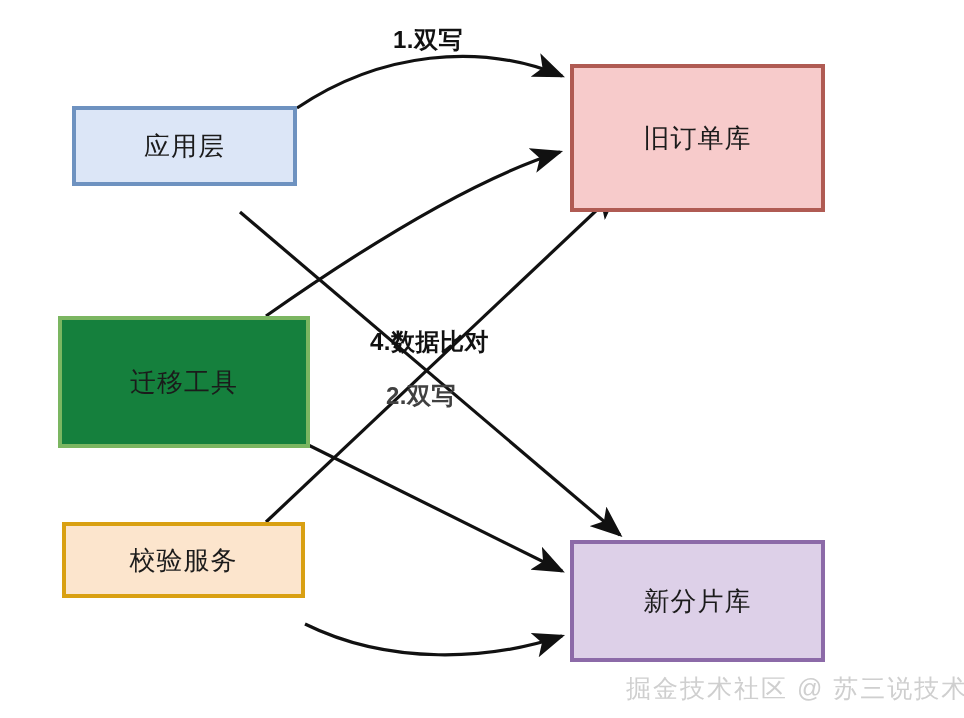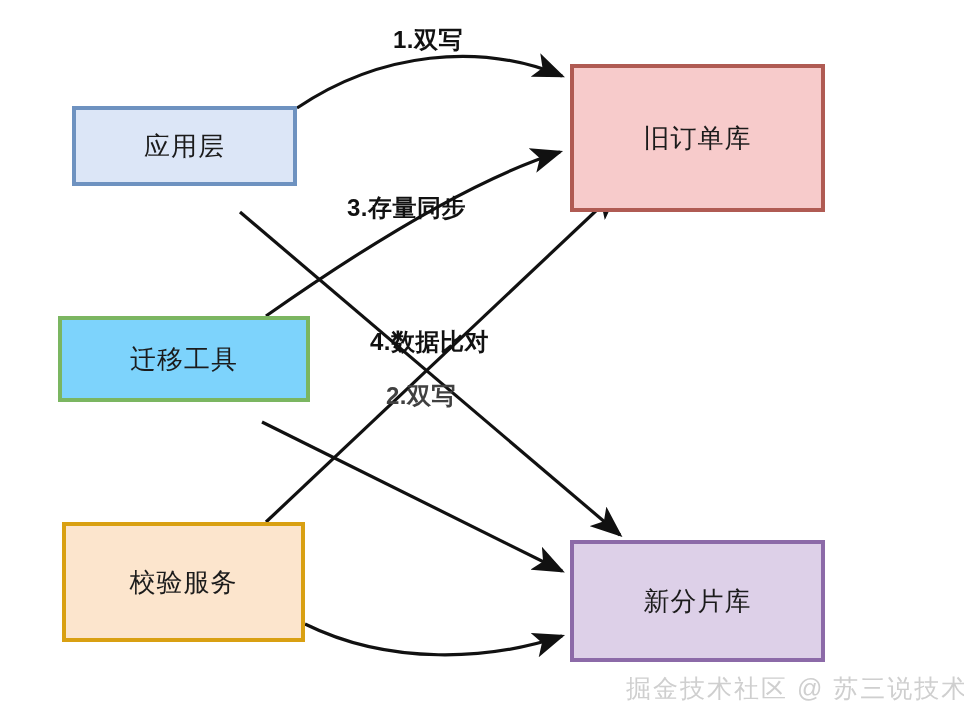--- a/index.html
+++ b/index.html
@@ -71,36 +71,35 @@
         <path d="M 240 212 L 620 535" fill="none" stroke="#111111" stroke-width="3.2" marker-end="url(#arrowhead)"></path>
         <path d="M 262 422 L 562 571" fill="none" stroke="#111111" stroke-width="3.2" marker-end="url(#arrowhead)"></path>
         <path d="M 305 624 C 390 666, 490 660, 562 636" fill="none" stroke="#111111" stroke-width="3.2" marker-end="url(#arrowhead)"></path>
       </g>
   </svg>
 
   <div class="node" style="left: 72px; top: 106px; width: 225px; height: 80px; background: rgb(220, 230, 247); border: 4px solid rgb(110, 146, 192);">
     <span>应用层</span>
   </div>
 
-  <div class="node" style="left: 58px; top: 316px; width: 252px; height: 86px; background: #7dd3fc; border: 4px solid rgb(123, 182, 97);">
+  <div class="node" style="left: 58px; top: 316px; width: 252px; height: 132px; background: #15803d; border: 4px solid rgb(123, 182, 97);">
     <span>迁移工具</span>
   </div>
 
-  <div class="node" style="left: 62px; top: 522px; width: 243px; height: 120px; background: rgb(252, 229, 205); border: 4px solid rgb(217, 160, 18);">
+  <div class="node" style="left: 62px; top: 522px; width: 243px; height: 76px; background: rgb(252, 229, 205); border: 4px solid rgb(217, 160, 18);">
     <span>校验服务</span>
   </div>
 
   <div class="node" style="left: 570px; top: 64px; width: 255px; height: 148px; background: rgb(247, 203, 203); border: 4px solid rgb(176, 91, 83);">
     <span>旧订单库</span>
   </div>
 
   <div class="node" style="left: 570px; top: 540px; width: 255px; height: 122px; background: rgb(221, 208, 232); border: 4px solid rgb(140, 106, 168);">
     <span>新分片库</span>
   </div>
 
   <div class="edge-label" style="left: 393px; top: 24px; color: rgb(17, 17, 17);">1.双写</div>
-  <div class="edge-label" style="left: 347px; top: 192px; color: rgb(17, 17, 17);">3.存量同步</div>
   <div class="edge-label" style="left: 370px; top: 326px; color: rgb(17, 17, 17); text-align: right;">4.数据比对</div>
   <div class="edge-label" style="left: 386px; top: 380px; color: #404040;">2.双写</div>
 
   <div class="watermark" style="left: 626px; top: 672px; color: rgb(207, 207, 207);">掘金技术社区 @ 苏三说技术</div>
 
 </div>
 
 </body></html>

